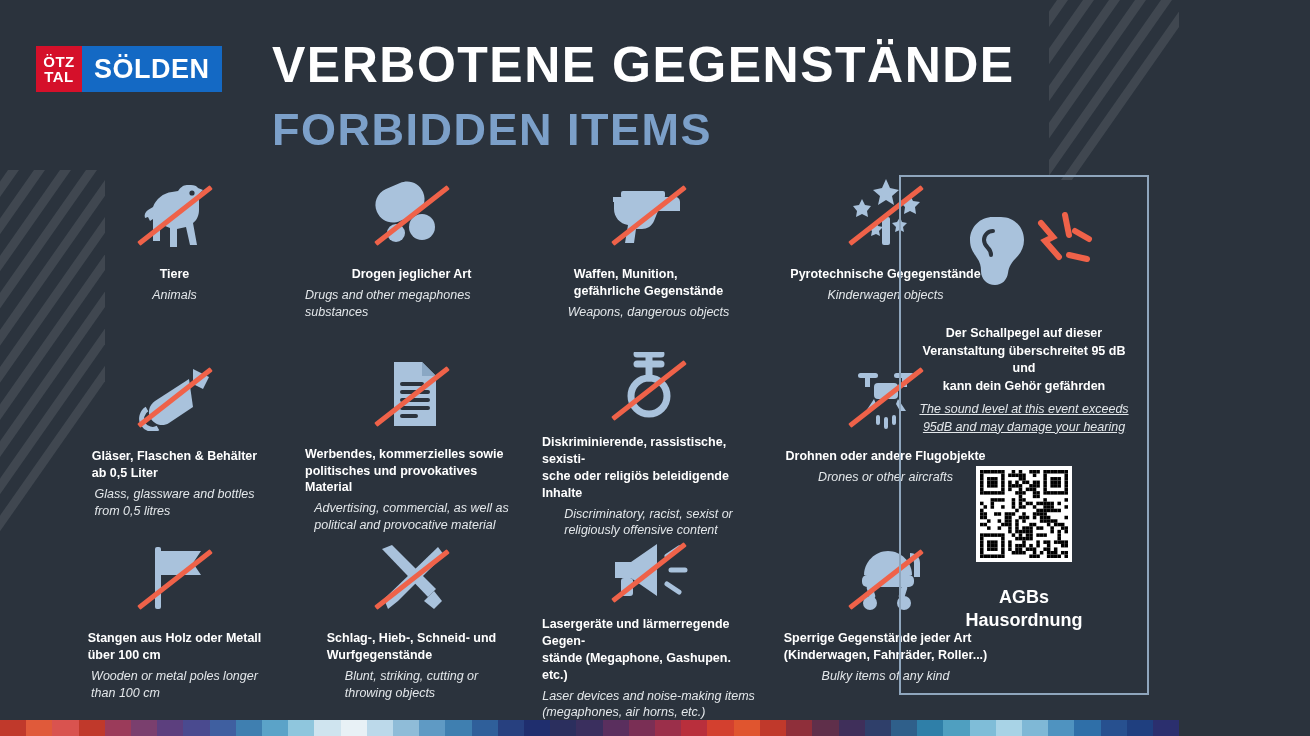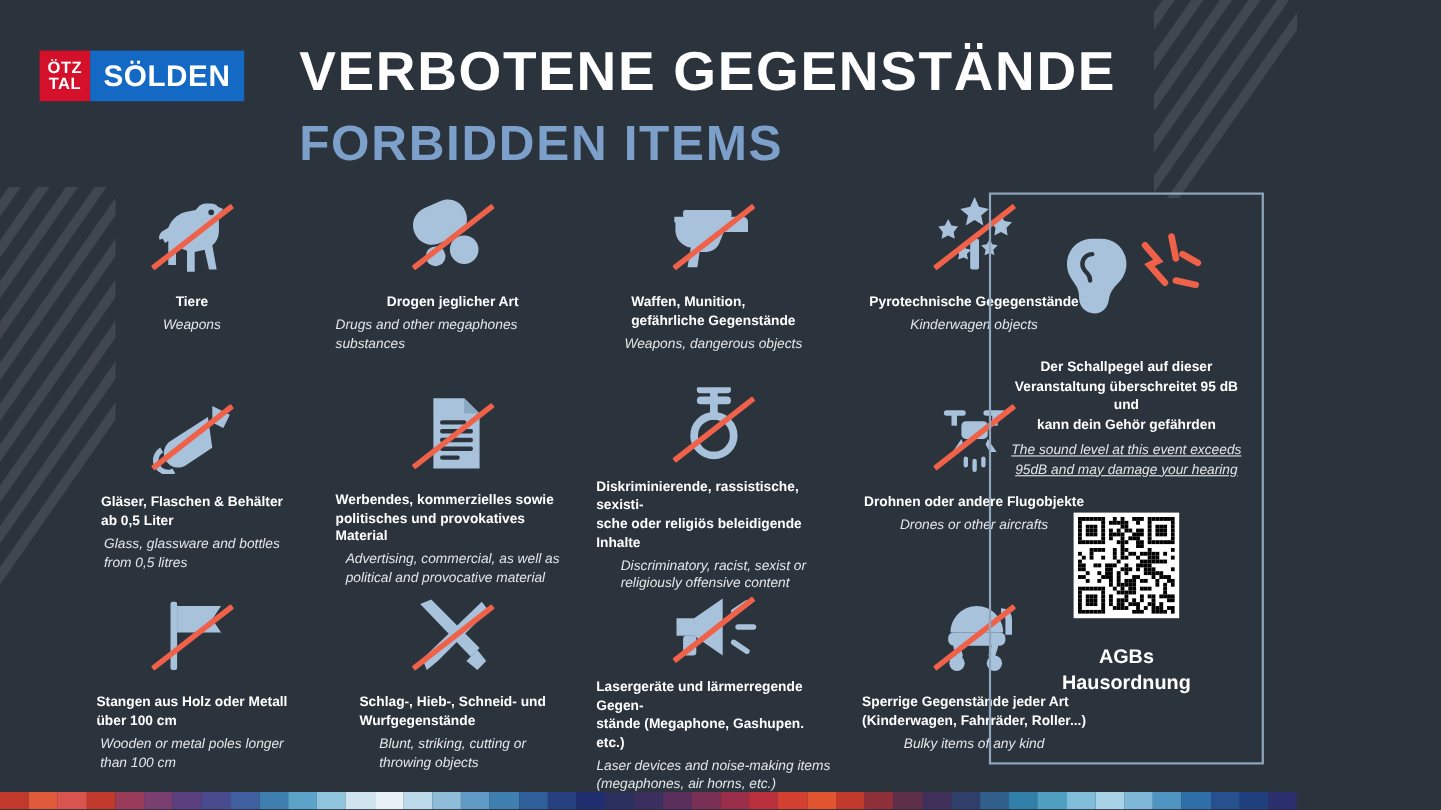--- a/index.html
+++ b/index.html
@@ -240,21 +240,21 @@
           <svg width="92" height="72" viewBox="0 0 92 72">
             <g fill="#a9c2dc">
       <path d="M58 8c-4 0-7 3-9 6l-6 1c-9 1-16 7-19 15l-5 3c-3 2-4 5-3 8l3-1 2 4 3-2v22h7V47l10 4v19h7V52l9-2 4 18h7l-4-22c4-3 6-8 6-13V17l4-4-5-2c-1-2-4-3-7-3z"></path>
       <circle cx="63" cy="16" r="2.6" fill="#2b333d"></circle>
       <path d="M58 8l-6 8 8 1z"></path>
     </g>
           </svg>
           <div class="slash"></div>
         </div>
         <div class="lbl-de">Tiere</div>
-        <div class="lbl-en">Weapons</div>
+        <div class="lbl-en">Animals</div>
       </div>
       <div class="item">
         <div class="icon-wrap">
           <svg width="92" height="72" viewBox="0 0 92 72">
             <g fill="#a9c2dc">
       <path d="M34 6c9-4 19 0 23 9 4 9 0 19-9 23l-14 6c-9 4-19 0-23-9-4-9 0-19 9-23z"></path>
       <circle cx="56" cy="50" r="13"></circle>
       <circle cx="30" cy="56" r="9"></circle>
     </g>
           </svg>

